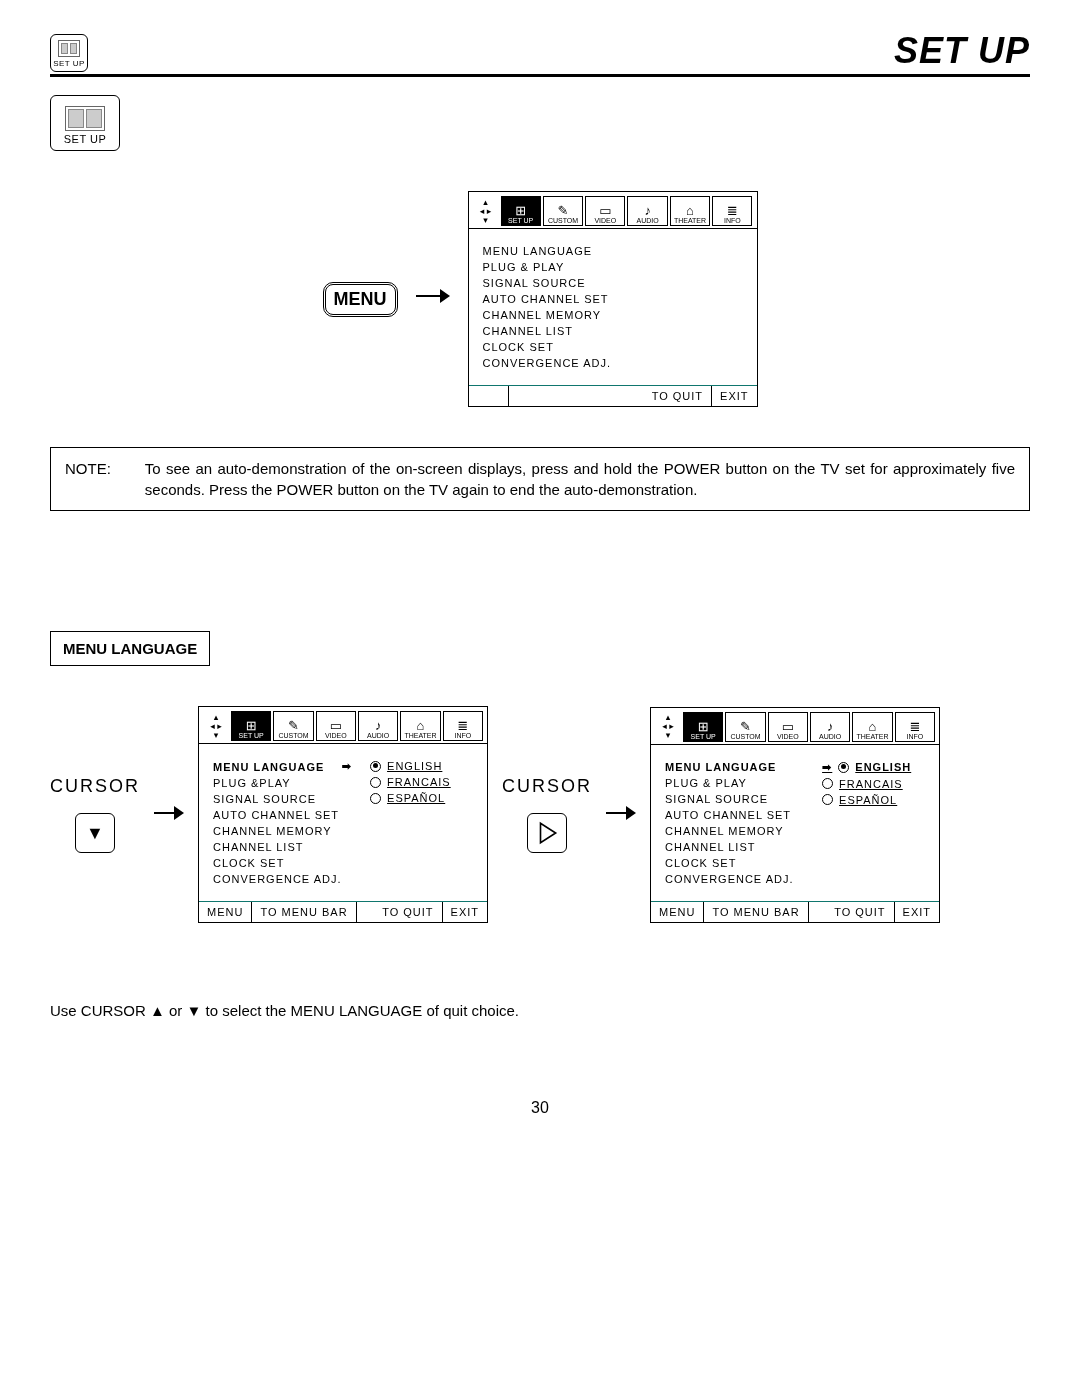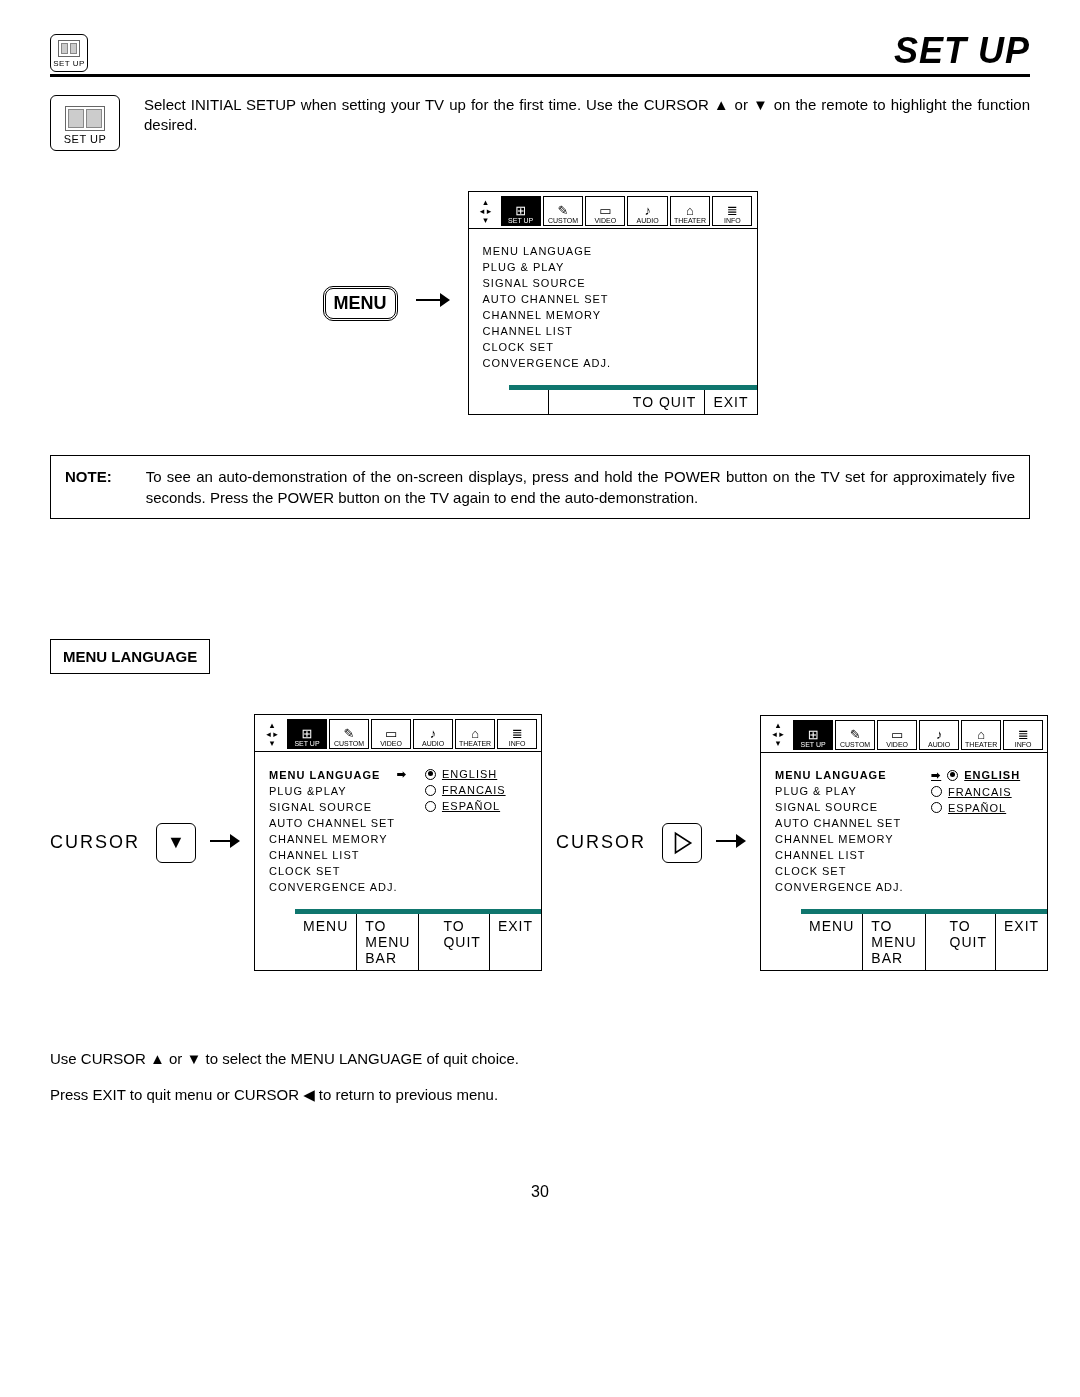--- a/index.html
+++ b/index.html
@@ -104,25 +104,24 @@
   .osd .item {
     font-size: 11px;
     letter-spacing: 1px;
     padding: 2px 0;
     display: flex;
     align-items: center;
     gap: 6px;
   }
   .osd .item.bold { font-weight: 700; }
   .osd .footer {
-    border-top: 5px solid #0f766e;
-    display: flex;
-    font-size: 14px;
+    border-top: 1px solid #0f766e;
+    display: flex;
+    font-size: 11px;
     letter-spacing: 1px;
-    margin-left: 40px;
   }
   .osd .footer div {
     border-right: 1px solid #000;
     padding: 4px 8px;
   }
   .osd .footer div:last-child { border-right: none; }
   .osd .footer .spacer { flex: 1; border-right: none; }
 
   .center-row {
     display: flex;
@@ -134,21 +133,21 @@
 
   
   .note-box {
     border: 1.5px solid #000;
     padding: 10px 14px;
     margin-top: 40px;
     display: flex;
     gap: 18px;
     line-height: 1.4;
   }
-  .note-box .lbl { font-weight: 700; white-space: nowrap; text-align: center; }
+  .note-box .lbl { font-weight: 400; white-space: nowrap; text-align: center; }
   .note-box .txt { flex:1; text-align: justify; margin-left: 16px; }
 
   
   .ml-head-row {
     display: flex;
     align-items: center;
     gap: 16px;
     margin-top: 120px;
   }
   .ml-box {
@@ -161,21 +160,21 @@
 
   
   .two-row {
     display: flex;
     align-items: center;
     gap: 14px;
     margin-top: 40px;
   }
   .cursor-stack {
     display: flex;
-    flex-direction: row;
+    flex-direction: column;
     align-items: center;
     gap: 16px;
   }
   .cursor-lbl { font-size: 18px; letter-spacing: 2px; }
   .cursor-key {
     border: 1.5px solid #000;
     border-radius: 6px;
     width: 40px; height: 40px;
     display:flex; align-items:center; justify-content:center;
     font-size: 18px;
@@ -210,21 +209,20 @@
 </div>
 
 <div class="intro">
   <div class="setup-med">
     <div class="setup-glyph">
         <div></div>
         <div></div>
       </div>
     <span>SET UP</span>
   </div>
-  <div class="intro-text">Select INITIAL SETUP when setting your TV up for the first time.  Use the CURSOR ▲ or ▼ on the remote to highlight the function desired.</div>
 </div>
 
 <div class="center-row">
   <div class="menu-btn">MENU</div>
   <div class="arrow">
     <svg width="34" height="24" viewBox="0 0 34 24">
         <line x1="0" y1="12" x2="24" y2="12" stroke="#000" stroke-width="2"></line>
         <polygon points="24,5 34,12 24,19" fill="#000"></polygon>
       </svg>
   </div>
@@ -457,16 +455,15 @@
       <div>TO MENU BAR</div>
       <div class="spacer"></div>
       <div>TO QUIT</div>
       <div>EXIT</div>
     </div>
   </div>
 </div>
 
 <div class="instr">
   <div>Use CURSOR ▲ or ▼ to select the MENU LANGUAGE of quit choice.</div>
-  <div>Press EXIT to quit menu or CURSOR ◀ to return to previous menu.</div>
 </div>
 
 <div class="pagenum">30</div>
 
 </body></html>

